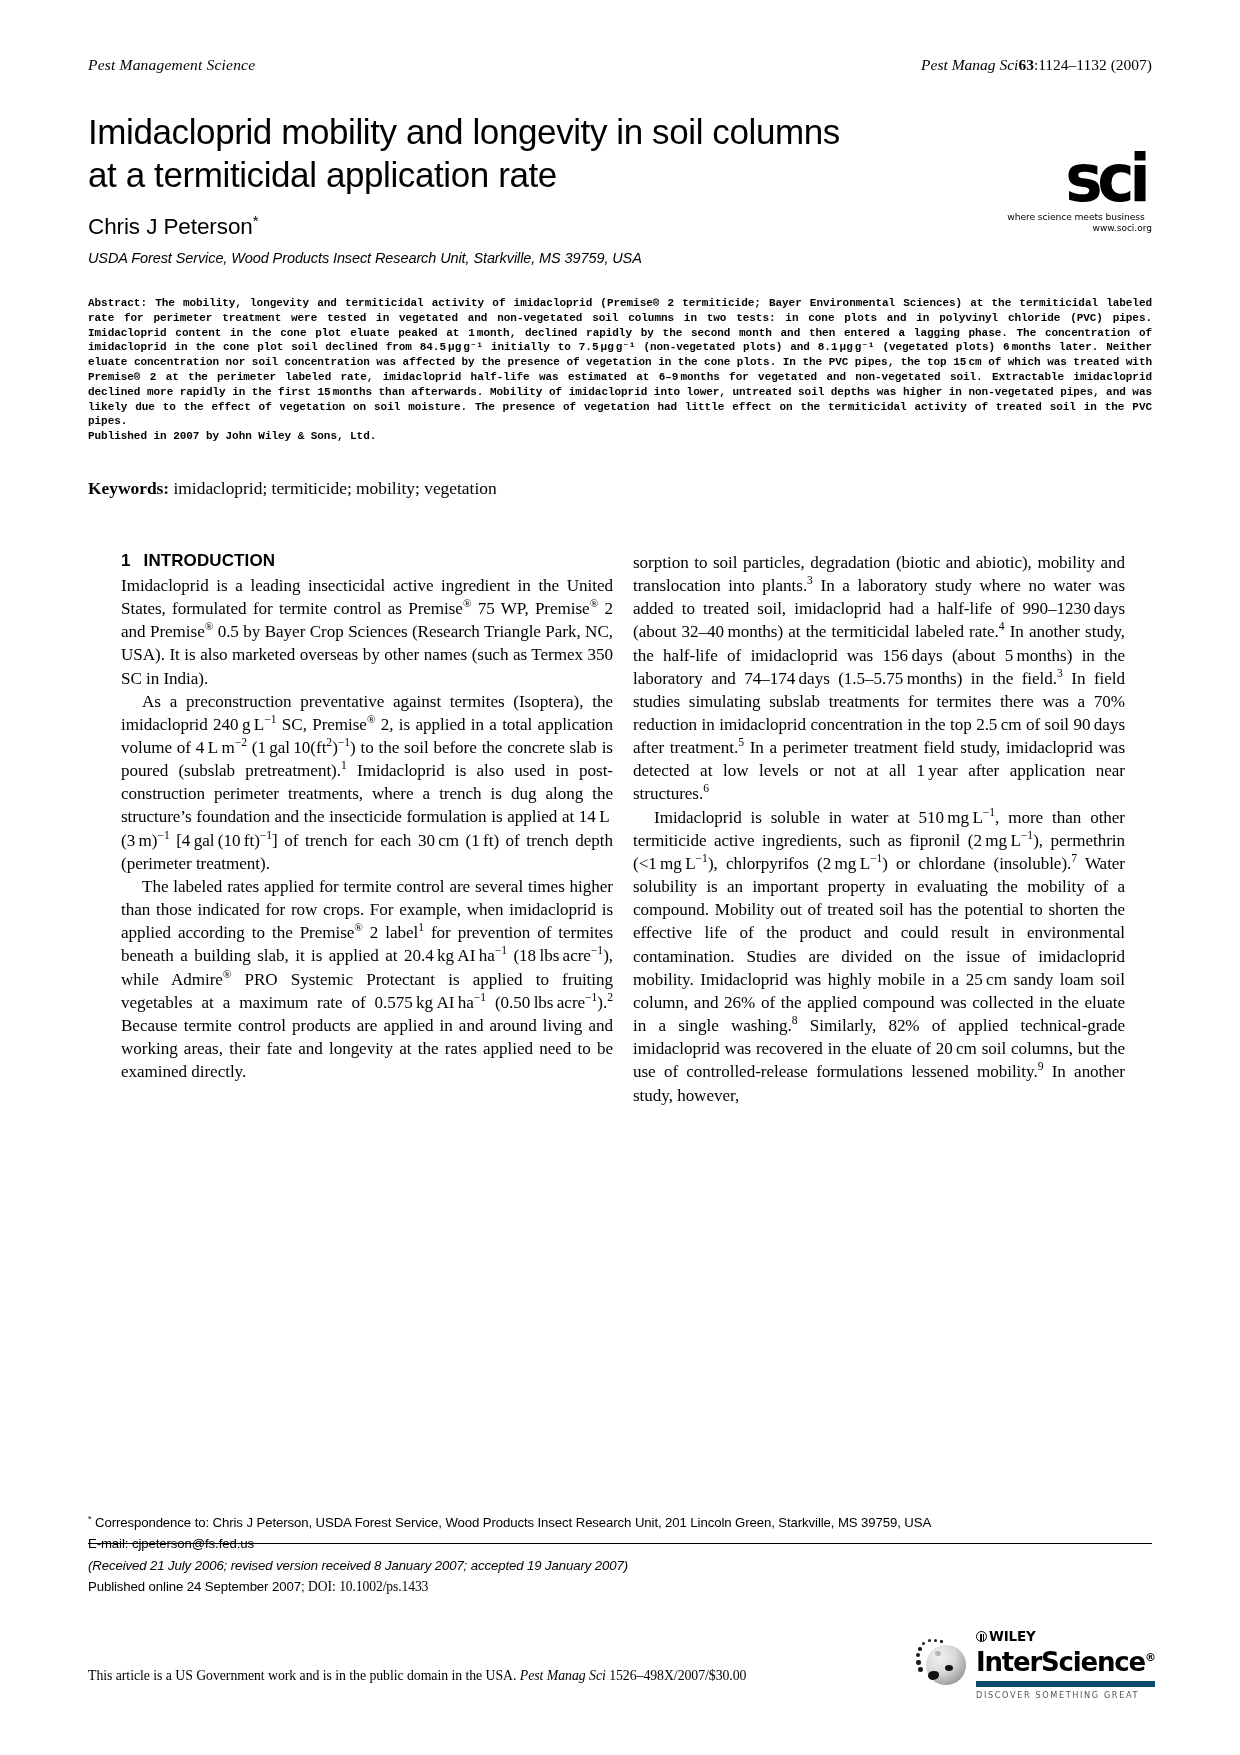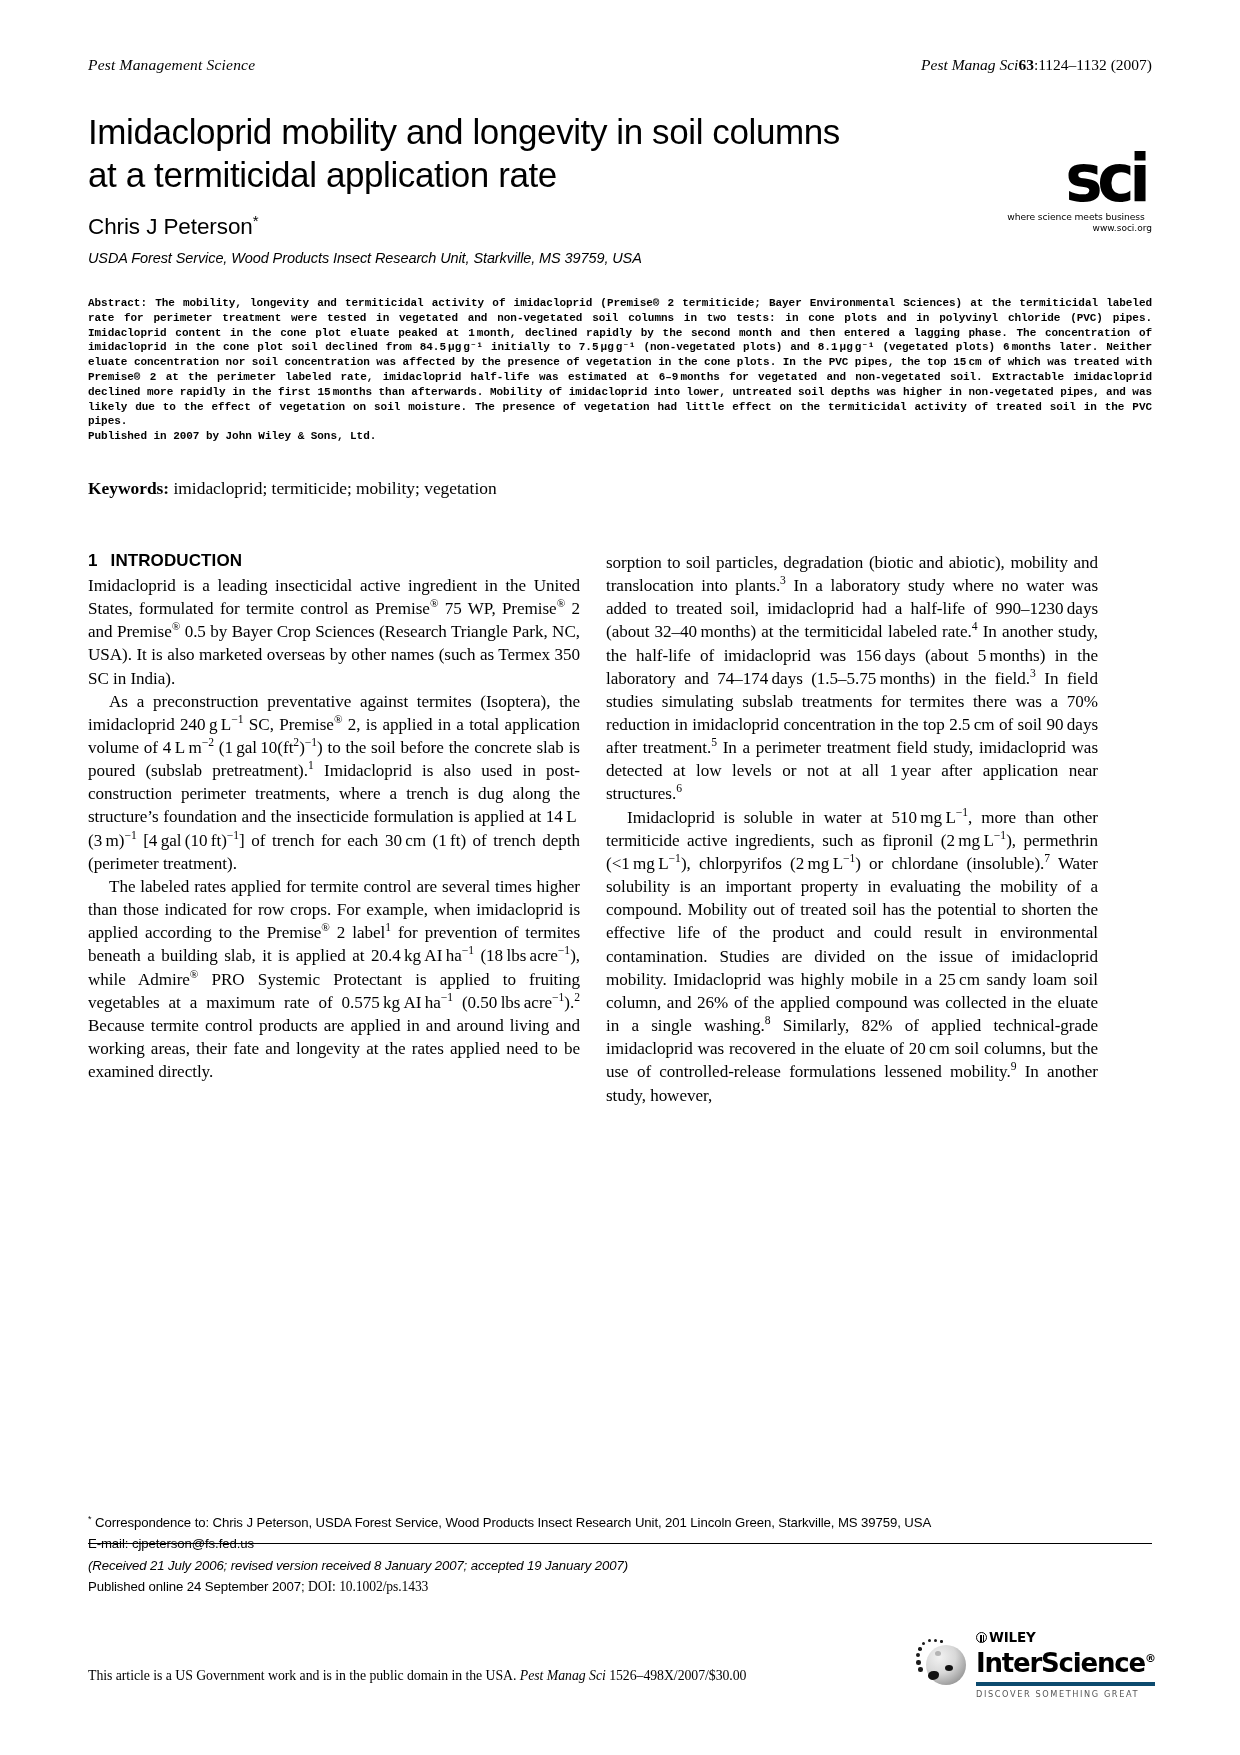--- a/index.html
+++ b/index.html
@@ -122,21 +122,22 @@
     margin-top: 34px;
     font-family: "Liberation Serif", serif;
     font-size: 17.4px;
   }
   .keywords b { font-weight: bold; }
 
   
   .body-cols {
     margin-top: 52px;
     display: flex;
-    gap: 26px;
+    gap: 20px;
+    margin-left: 33px;
   }
   .col { width: 492px; }
   .sec-head {
     font-family: "Liberation Sans", sans-serif;
     font-weight: bold;
     font-size: 17px;
     margin: 0 0 3px 0;
     letter-spacing: 0.1px;
   }
   .sec-head .num { margin-right: 13px; }
@@ -255,21 +256,21 @@
     letter-spacing: -1.2px;
     line-height: 1.06;
     margin-top: 5px;
   }
   .is-main .rmark { font-size: 11px; vertical-align: super; }
   .is-sub {
     font-family: "DejaVu Sans", sans-serif;
     font-size: 8.2px;
     letter-spacing: 1.6px;
     color: #555;
-    border-top: 4px solid #0c4a6e;
+    border-top: 6px solid #0c4a6e;
     padding-top: 3px;
     margin-top: 4px;
   }
 </style>
 </head>
 <body>
 
 <div class="page">
 
   <div class="runhead">

